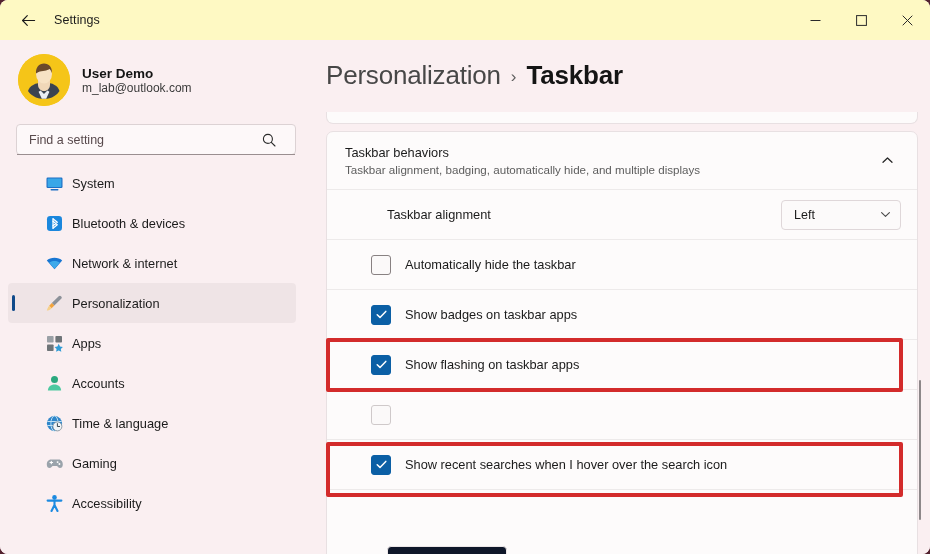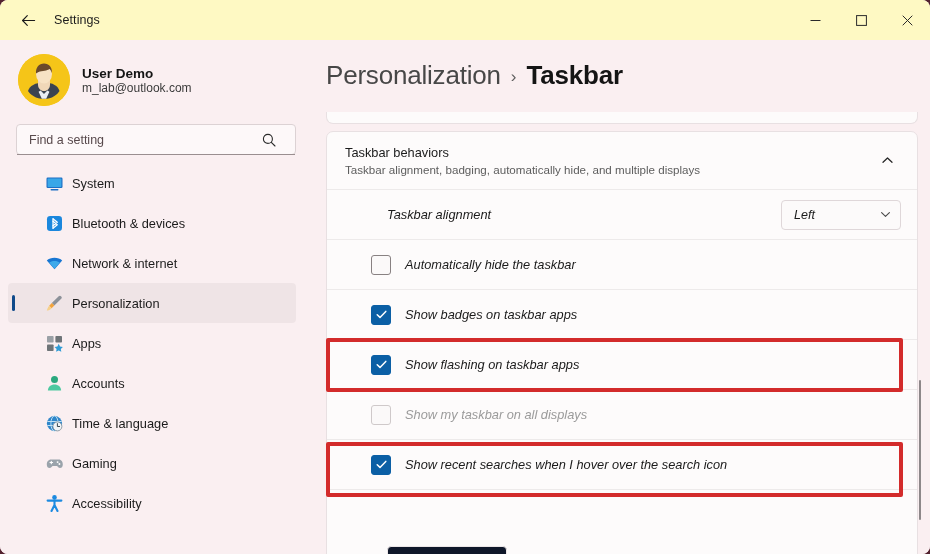--- a/index.html
+++ b/index.html
@@ -230,21 +230,20 @@
     color: #262626;
   }
 
   .row {
     display: flex;
     align-items: center;
     min-height: 50px;
     padding: 8px 16px 8px 60px;
     border-top: 1px solid #edeaea;
     position: relative;
-    font-style: italic;
   }
   .row-label {
     font-size: 12.8px;
     color: #1b1b1b;
     flex: 1;
     line-height: 1.5;
     padding-right: 14px;
   }
   .row.disabled .row-label { color: #9b9b9b; }
 
@@ -556,21 +555,20 @@
                 <path d="M2.2 6.8 L5 9.4 L10.8 3.4" fill="none" stroke="#fff" stroke-width="1.5" stroke-linecap="round" stroke-linejoin="round"></path>
               </svg>
             </span>
             <span class="row-label">Show flashing on taskbar apps</span>
           </div>
 
           <div class="row check disabled">
             <span class="cbox">
               
             </span>
-            <span class="row-label">Show my taskbar on all displays</span>
           </div>
 
           <div class="row check">
             <span class="cbox on">
               <svg width="13" height="13" viewBox="0 0 13 13">
                 <path d="M2.2 6.8 L5 9.4 L10.8 3.4" fill="none" stroke="#fff" stroke-width="1.5" stroke-linecap="round" stroke-linejoin="round"></path>
               </svg>
             </span>
             <span class="row-label">Show recent searches when I hover over the search icon</span>
           </div>

